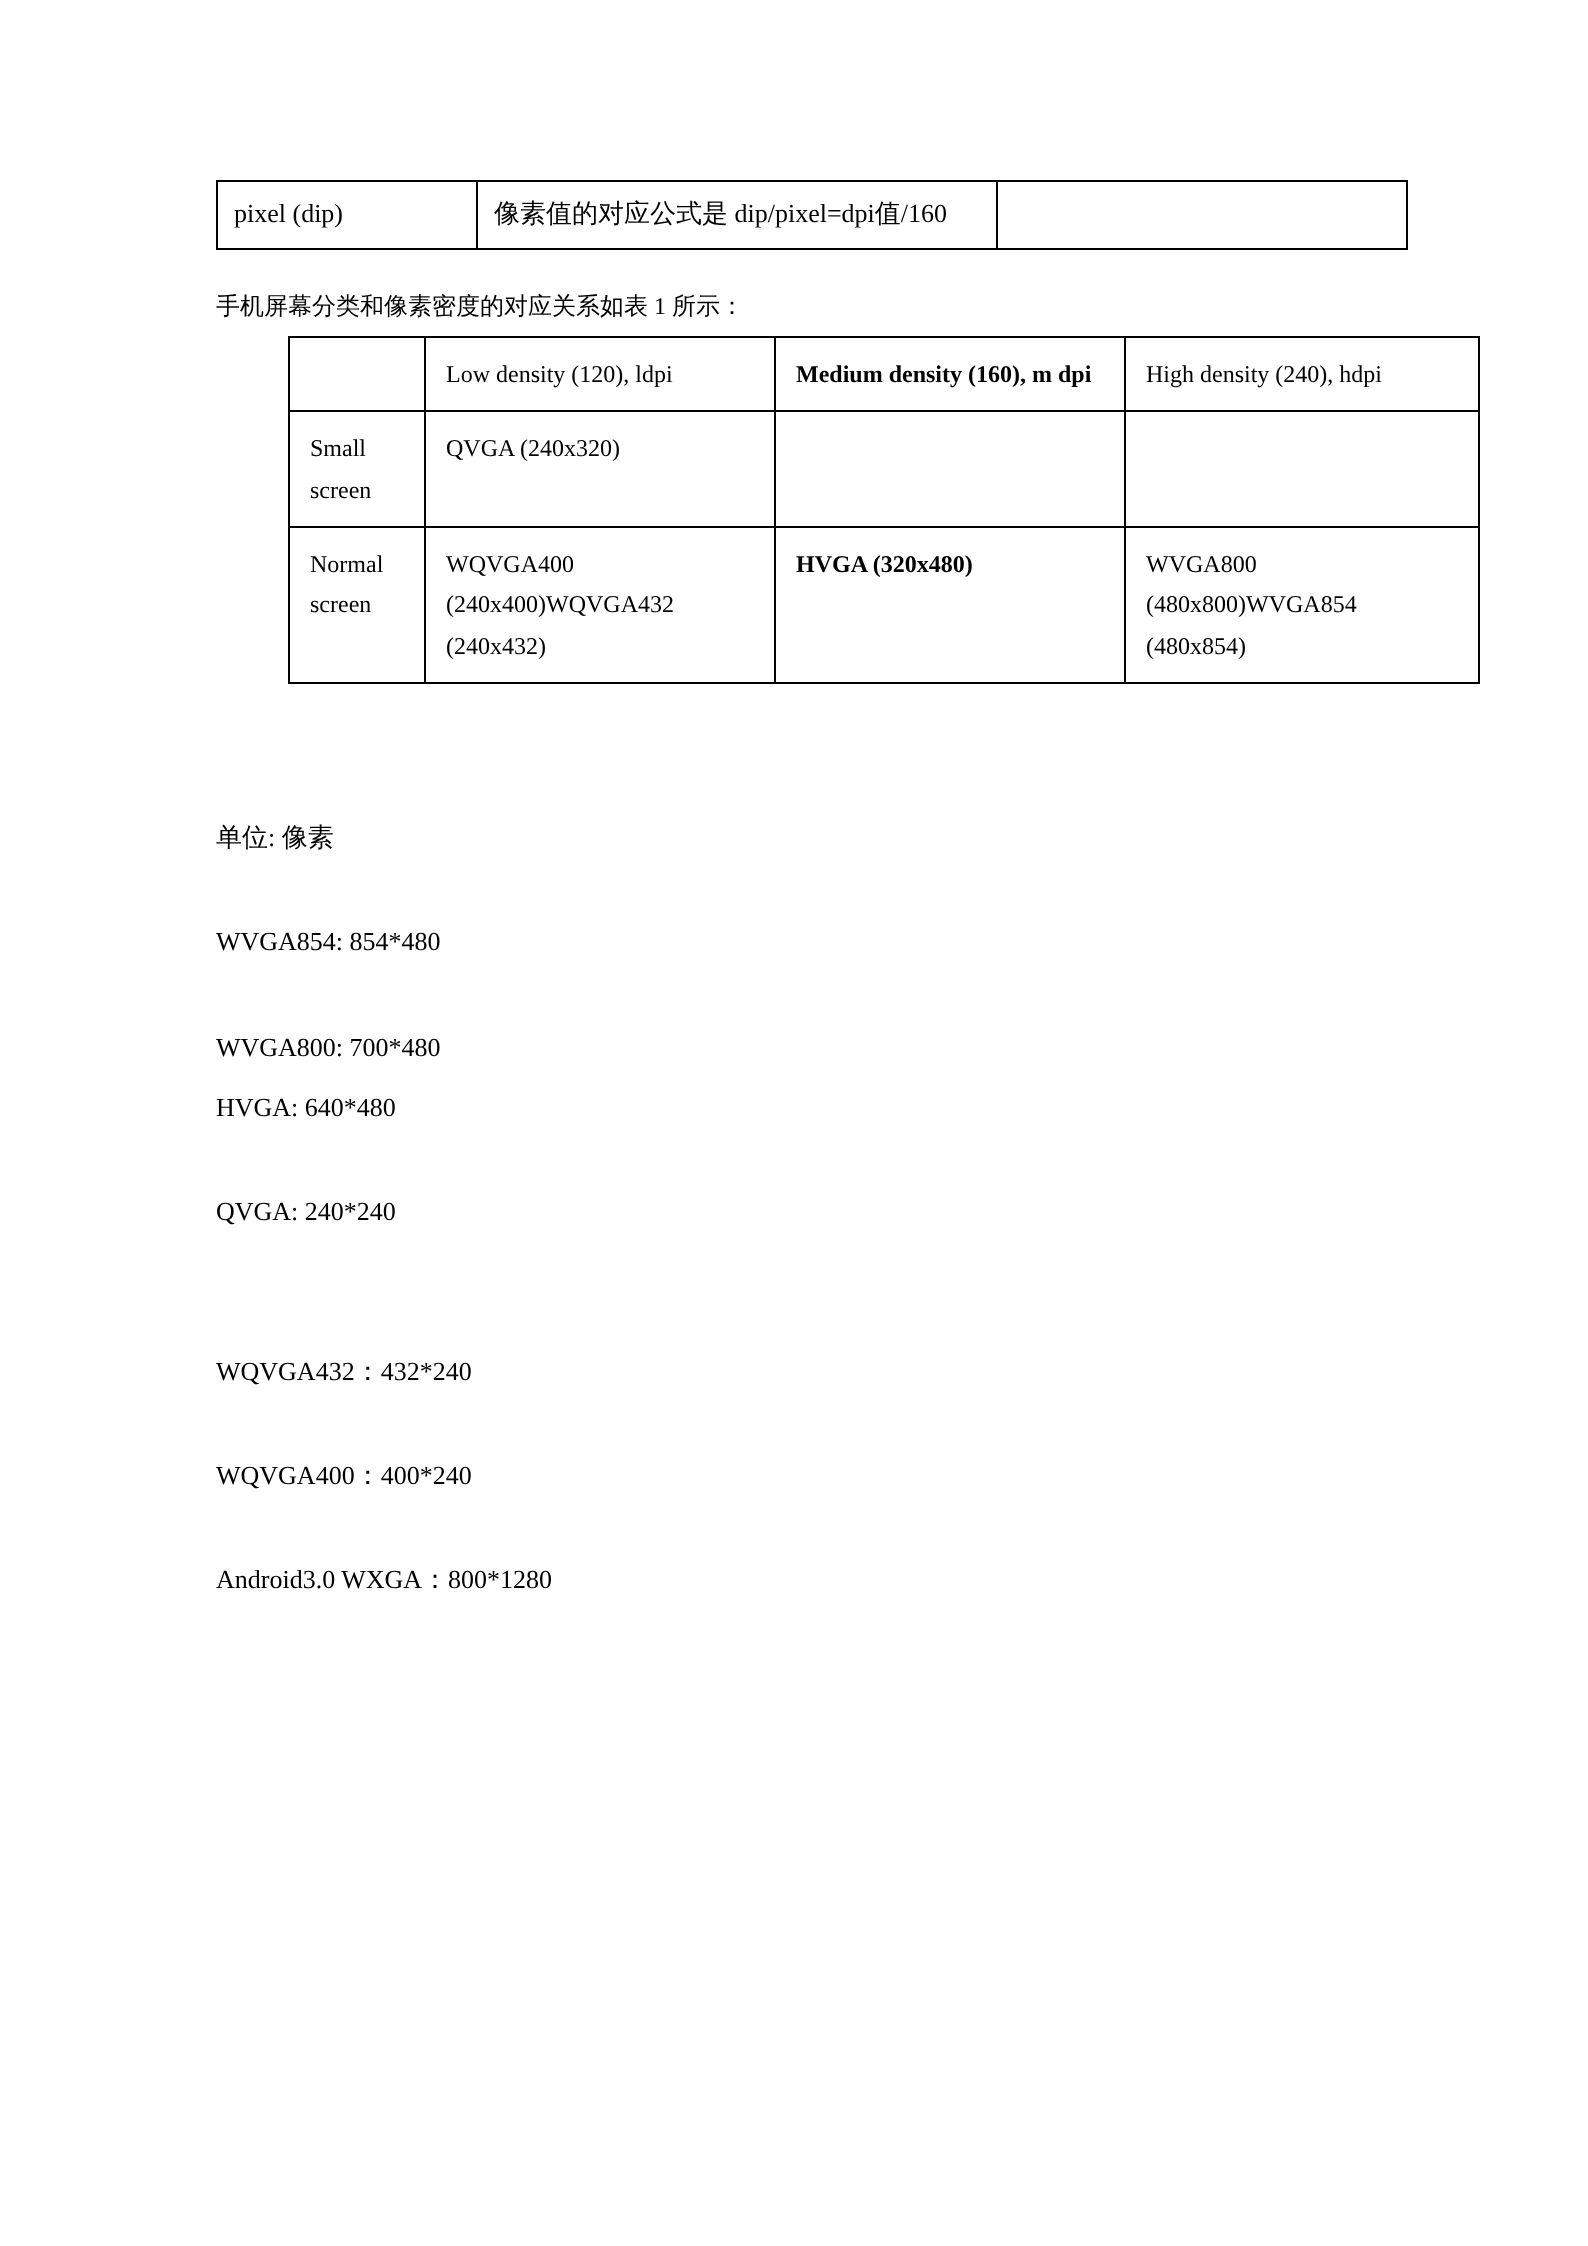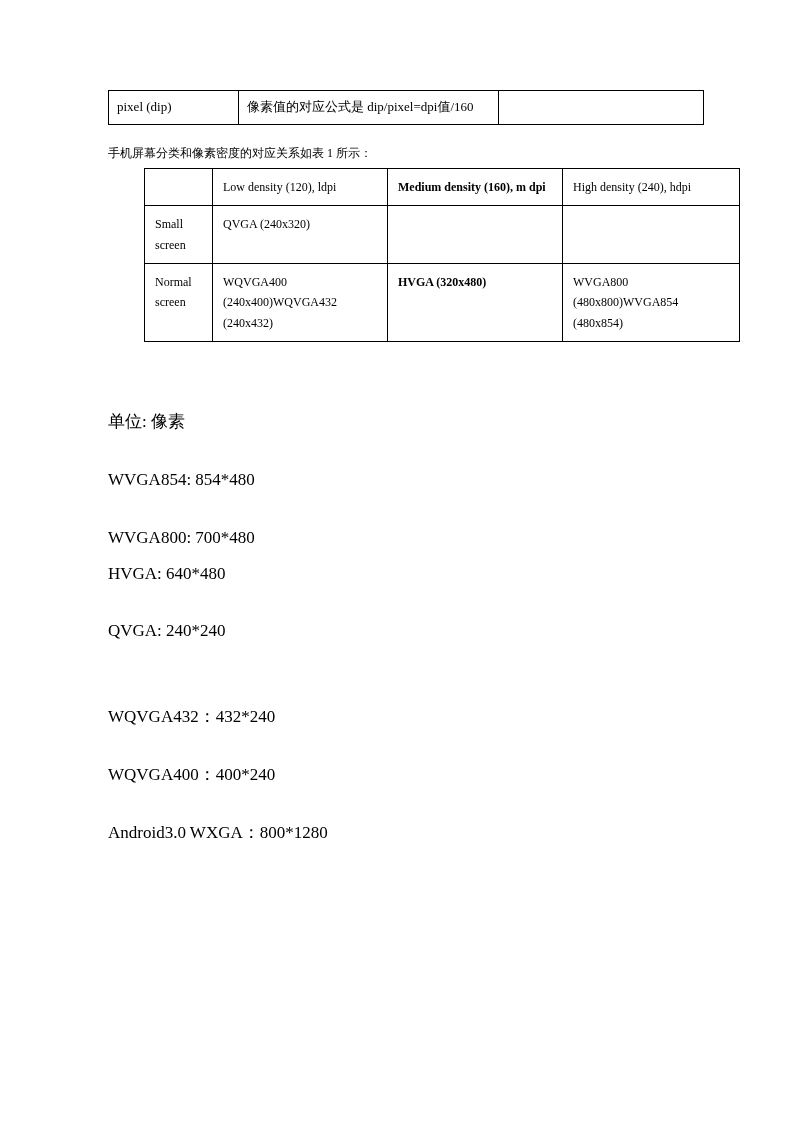--- a/index.html
+++ b/index.html
@@ -57,21 +57,21 @@
       width: 68px;
     }
     .table2 .c1 {
       width: 175px;
     }
     .table2 .c2 {
       width: 175px;
       font-weight: bold;
     }
     .bodytext {
-      font-size: 17px;
+      font-size: 13px;
       line-height: 1.4;
     }
     .bodytext p {
       margin-bottom: 6px;
     }
     .spacer {
       height: 28px;
     }
     .spacer-sm {
       height: 6px;

